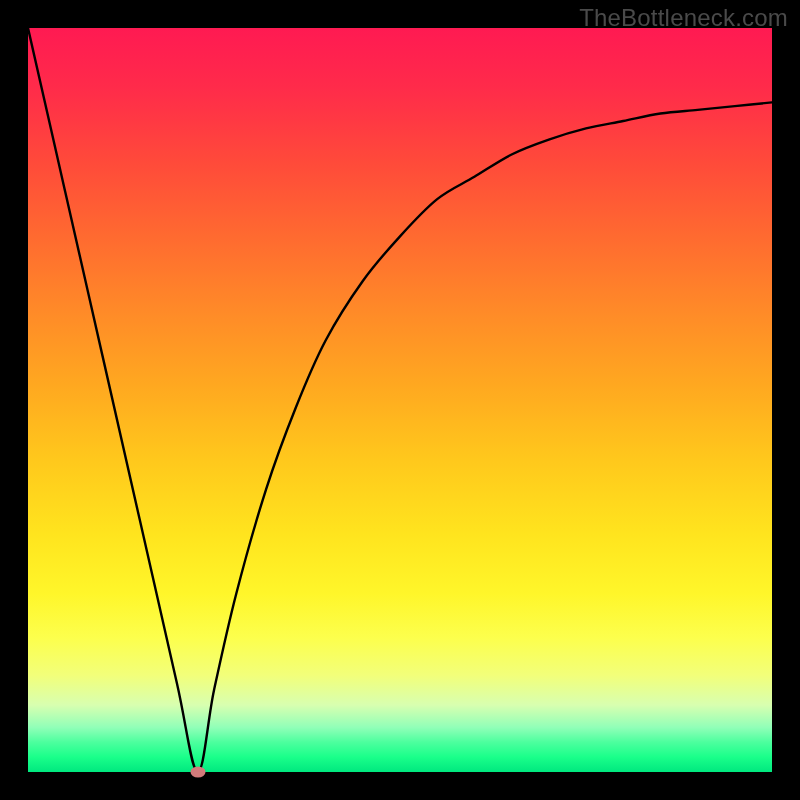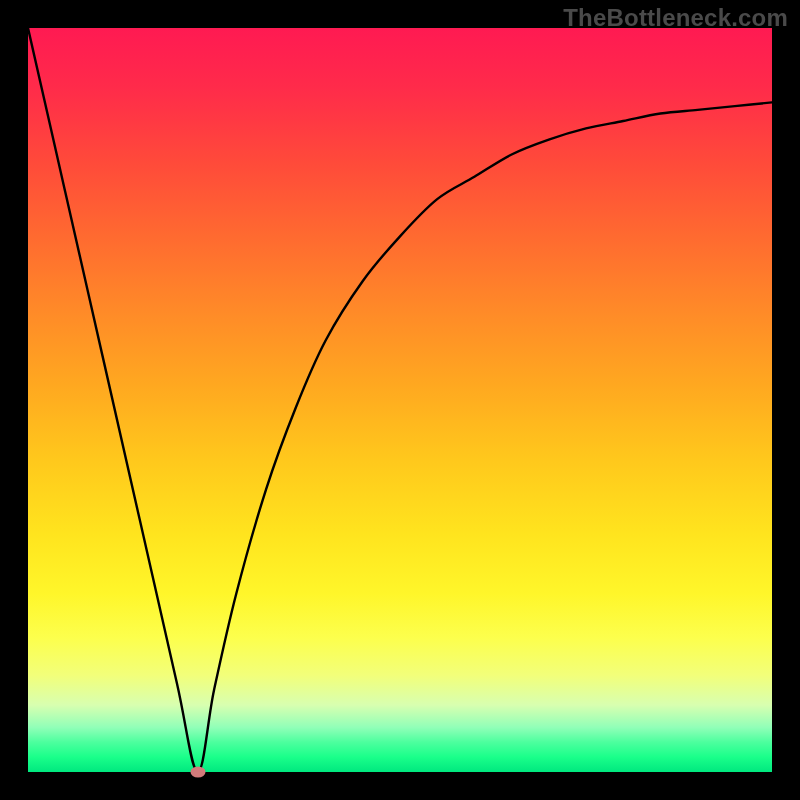--- a/index.html
+++ b/index.html
@@ -41,21 +41,21 @@
       #1aff8a 98%,
       #00e87f 100%
     );
   }
   .watermark {
     position: absolute;
     top: 4px;
     right: 12px;
     color: #4a4a4a;
     font-size: 24px;
-    font-weight: 700;
+    font-weight: 400;
     letter-spacing: 0.2px;
     pointer-events: none;
     user-select: none;
   }
   svg.curve {
     position: absolute;
     inset: 0;
     width: 100%;
     height: 100%;
   }

